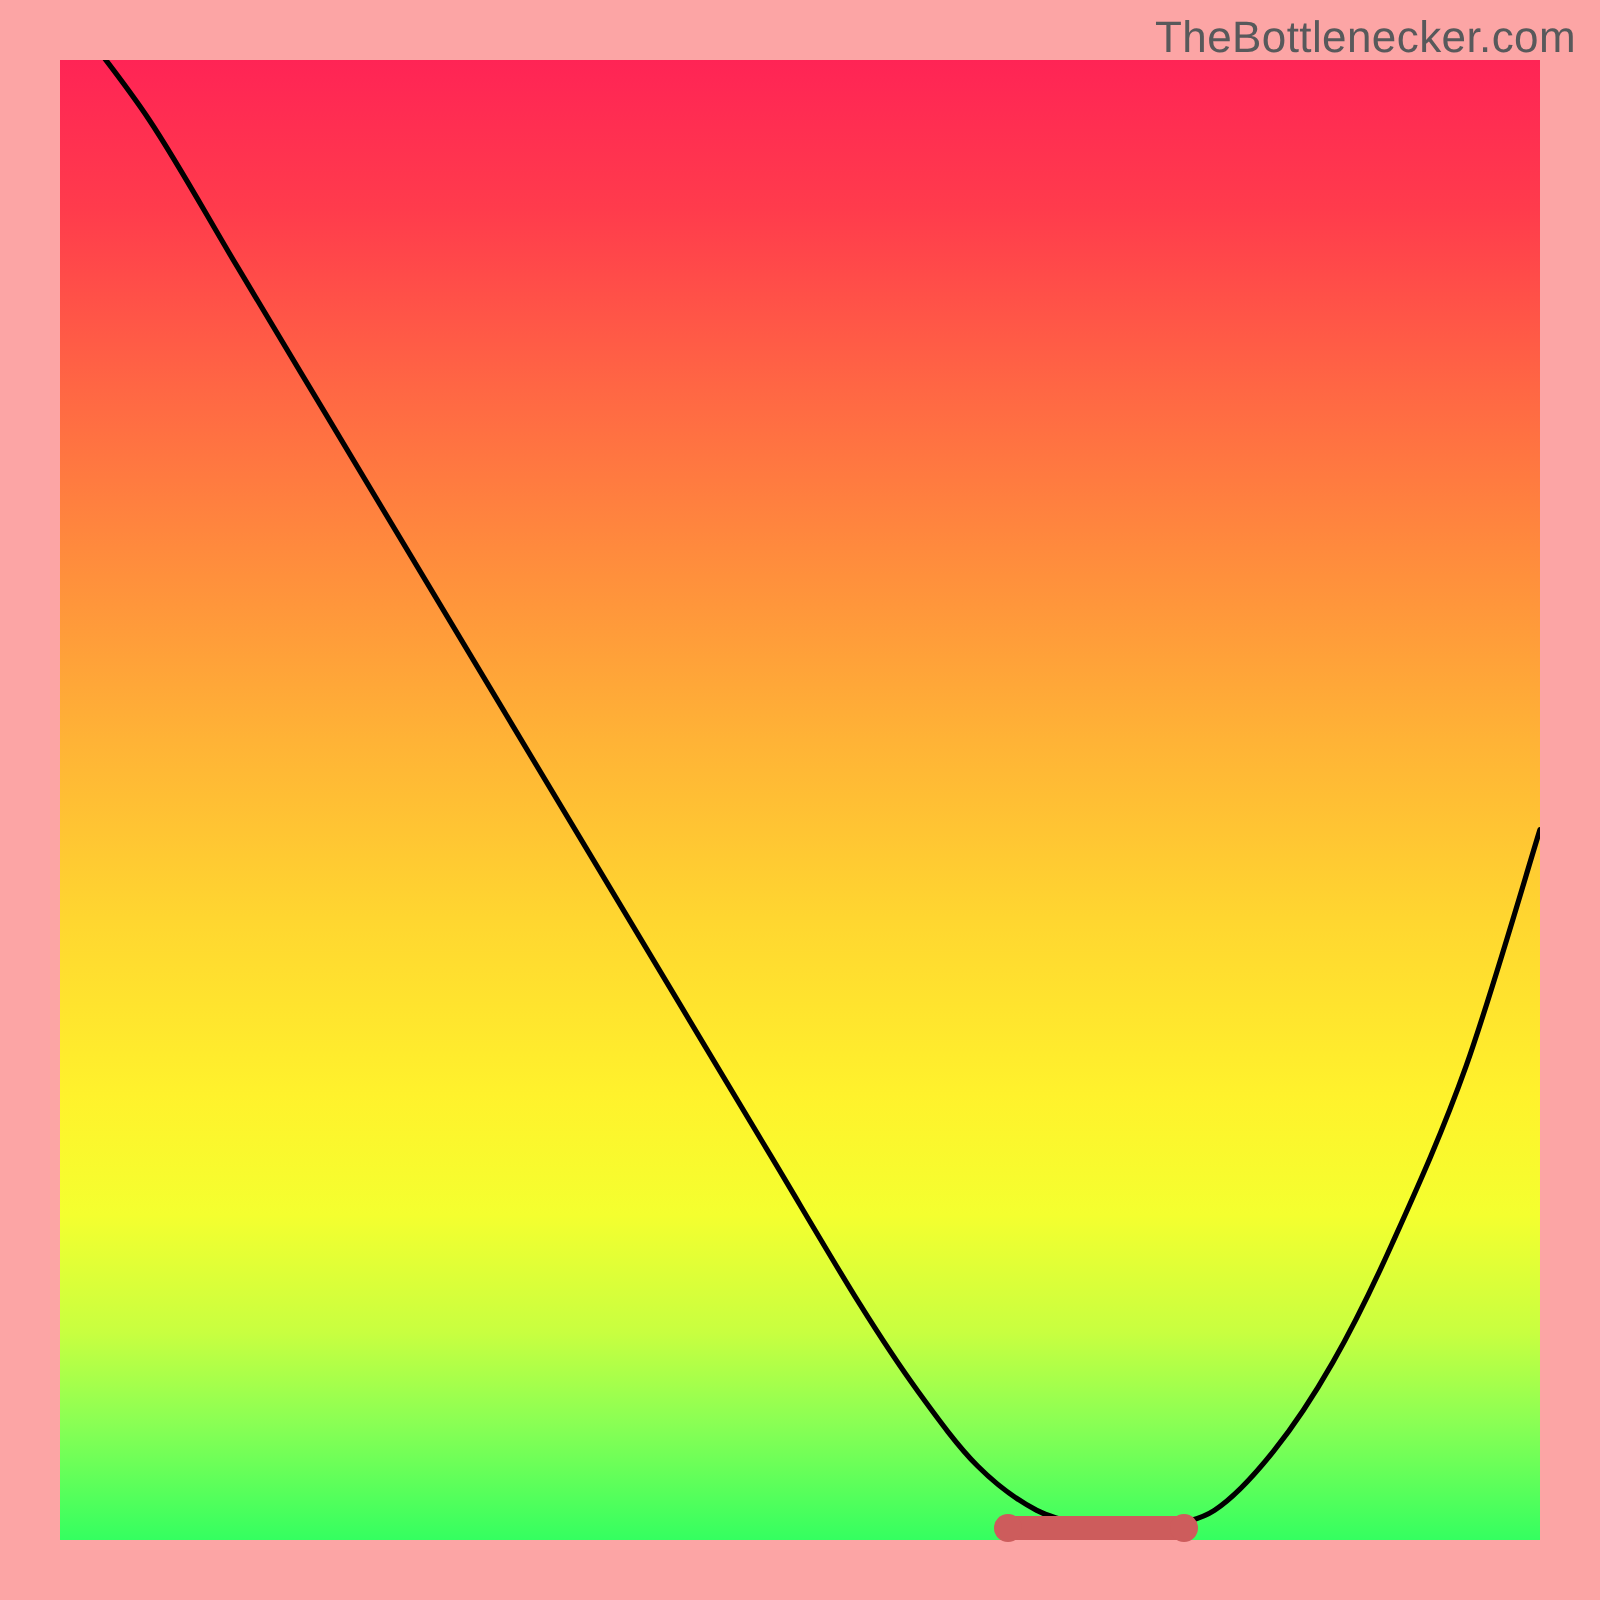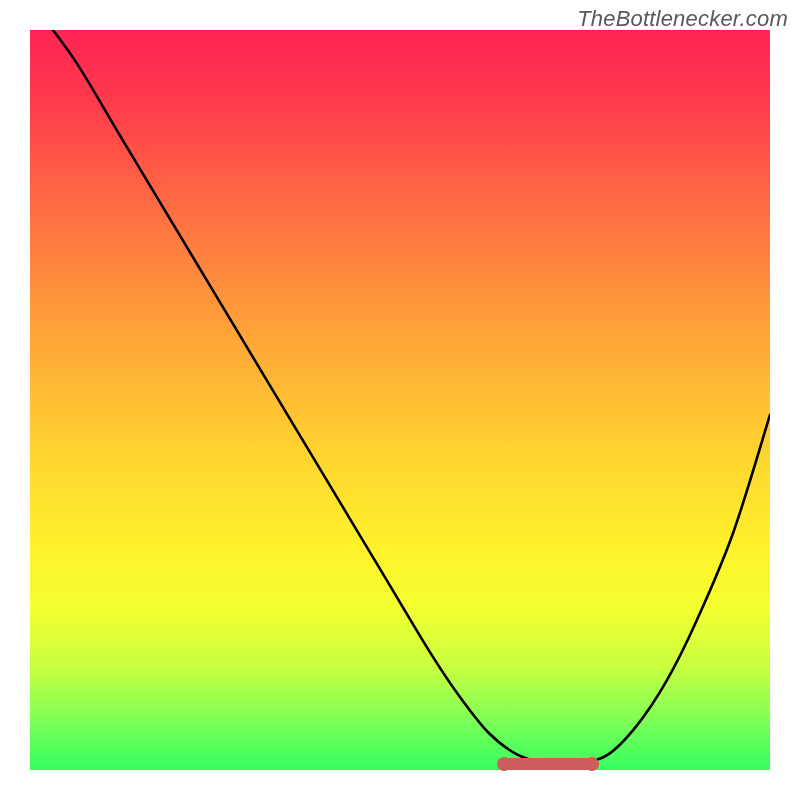--- a/index.html
+++ b/index.html
@@ -1,17 +1,17 @@
 <!DOCTYPE html>
 <html><head>
 <meta charset="utf-8">
 <style>
   * { margin:0; padding:0; box-sizing:border-box; }
   html,body { width:800px; height:800px; background:#000; overflow:hidden; font-family:Arial,Helvetica,sans-serif; }
-  .frame { position:absolute; top:0; left:0; width:800px; height:800px; background:#ffffff;font-style:italic; }
+  .frame { position:absolute; top:0; left:0; width:800px; height:800px; background:#fca5a5; }
   .plot-area {
     position:absolute; top:30px; left:30px; width:740px; height:740px;
     background: linear-gradient(to bottom,
       #ff2455 0%,
       #ff3b4c 10%,
       #ff6644 22%,
       #ff8a3d 33%,
       #ffb336 46%,
       #ffd630 58%,
       #fff22c 70%,

